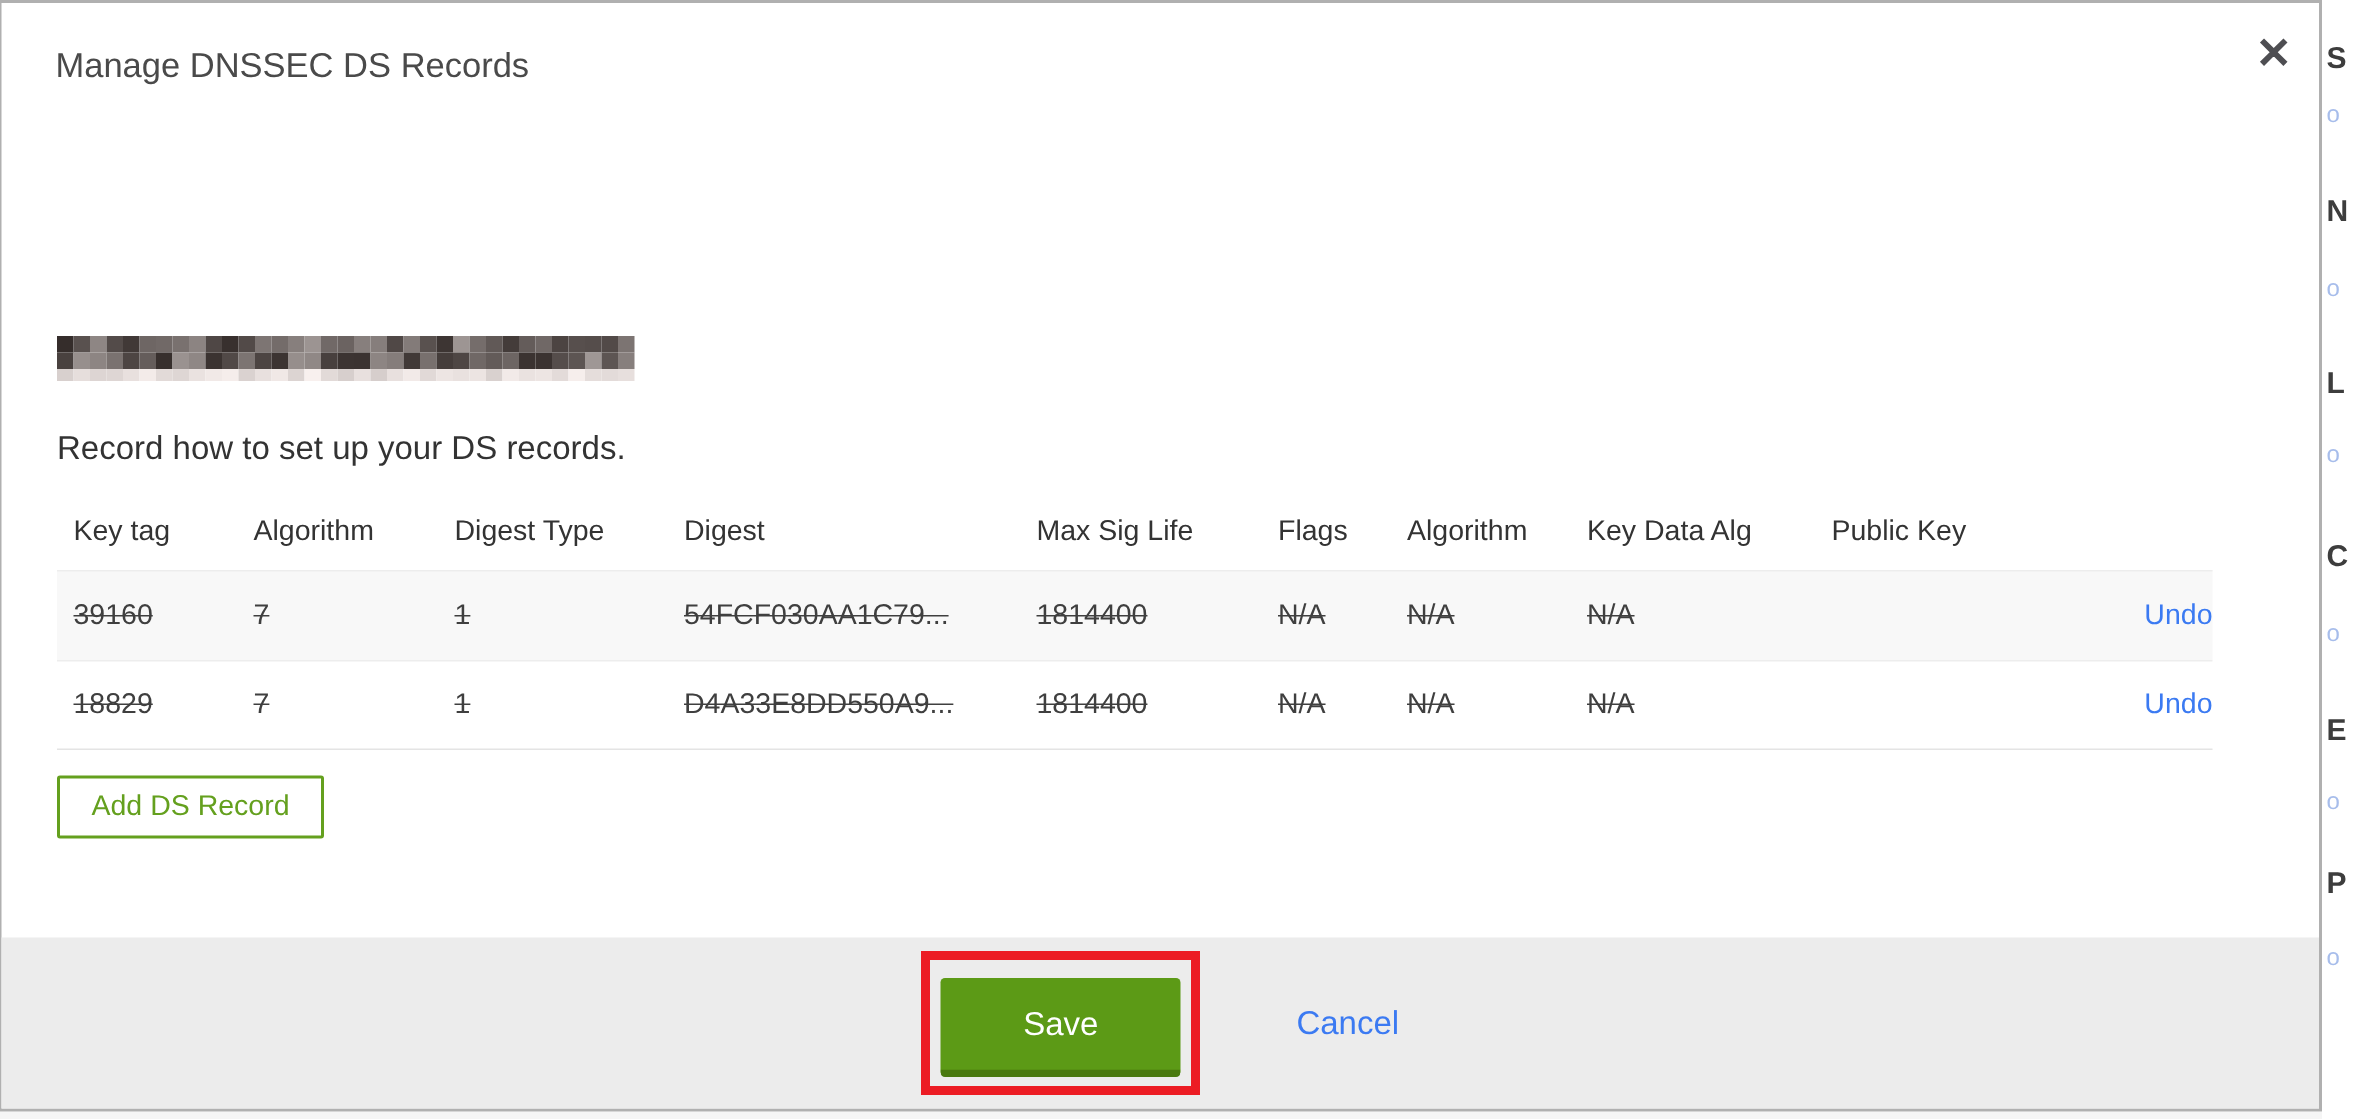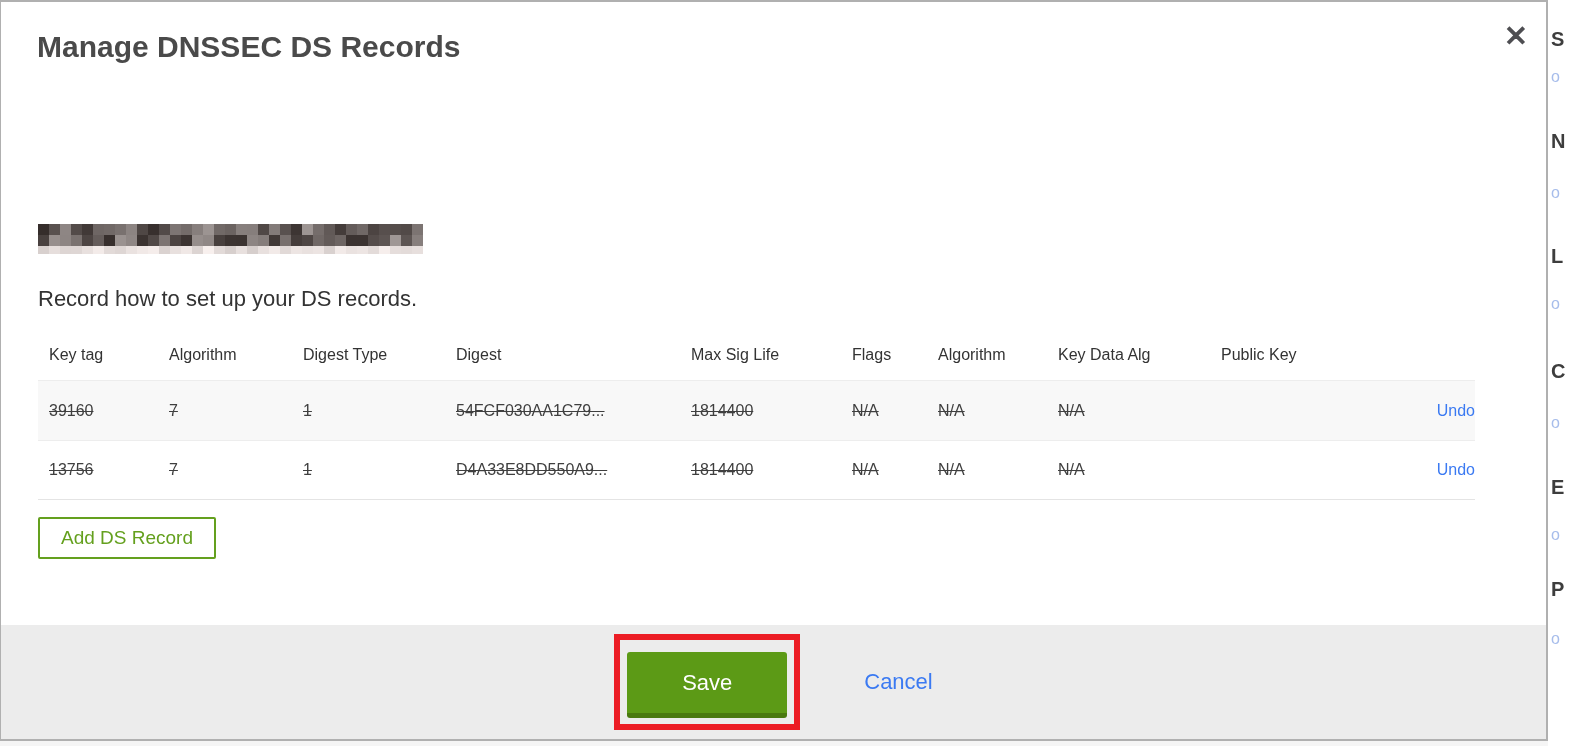--- a/index.html
+++ b/index.html
@@ -34,39 +34,39 @@
 
   
   .modal{
     position:absolute;left:0;top:0;width:1548px;height:741px;
     background:#fff;
     border:2px solid var(--border-gray);
     border-left-width:1px;
   }
   .modal-title{
     position:absolute;left:36px;top:28px;
-    font-size:30px;font-weight:700;color:var(--title-gray);
+    font-size:23px;font-weight:400;color:var(--title-gray);
   }
   .close-btn{
     position:absolute;right:18px;top:20px;
     font-size:29px;font-weight:bold;color:#4e4e52;
     line-height:1;cursor:pointer;user-select:none;
   }
 
   
   .mosaic{position:absolute;left:37px;top:222px;width:385px;height:30px;font-size:0;line-height:0;}
   .mosaic i{display:inline-block;}
 
   .instruction{
     position:absolute;left:37px;top:284px;
     font-size:22px;color:#333;
   }
 
   
-  .ds-table{position:absolute;left:37px;top:328px;width:1437px;font-size:16px;}
+  .ds-table{position:absolute;left:37px;top:328px;width:1437px;font-size:19px;}
   .trow{display:flex;align-items:center;}
   .trow.head{height:50px;color:#333;}
   .trow.data{height:60px;border-top:1px solid #ededed;color:#3f3f3f;}
   .trow.data.alt{background:var(--row-alt-bg);}
   .trow.data.last{border-bottom:1px solid #e4e4e4;}
   .cell{padding-left:11px;flex:0 0 auto;overflow:hidden;white-space:nowrap;}
   .c0{width:120px;} .c1{width:134px;} .c2{width:153px;} .c3{width:235px;}
   .c4{width:161px;} .c5{width:86px;}  .c6{width:120px;} .c7{width:163px;}
   .c8{width:180px;}
   .c9{margin-left:auto;padding-left:0;padding-right:0;text-align:right;}
@@ -156,21 +156,21 @@
       <div class="cell c3 strike">54FCF030AA1C79...</div>
       <div class="cell c4 strike">1814400</div>
       <div class="cell c5 strike">N/A</div>
       <div class="cell c6 strike">N/A</div>
       <div class="cell c7 strike">N/A</div>
       <div class="cell c8 strike"></div>
       <div class="cell c9"><a class="link">Undo</a></div>
     </div>
 
     <div class="trow data last">
-      <div class="cell c0 strike">13756</div>
+      <div class="cell c0 strike">18829</div>
       <div class="cell c1 strike">7</div>
       <div class="cell c2 strike">1</div>
       <div class="cell c3 strike">D4A33E8DD550A9...</div>
       <div class="cell c4 strike">1814400</div>
       <div class="cell c5 strike">N/A</div>
       <div class="cell c6 strike">N/A</div>
       <div class="cell c7 strike">N/A</div>
       <div class="cell c8 strike"></div>
       <div class="cell c9"><a class="link">Undo</a></div>
     </div>

